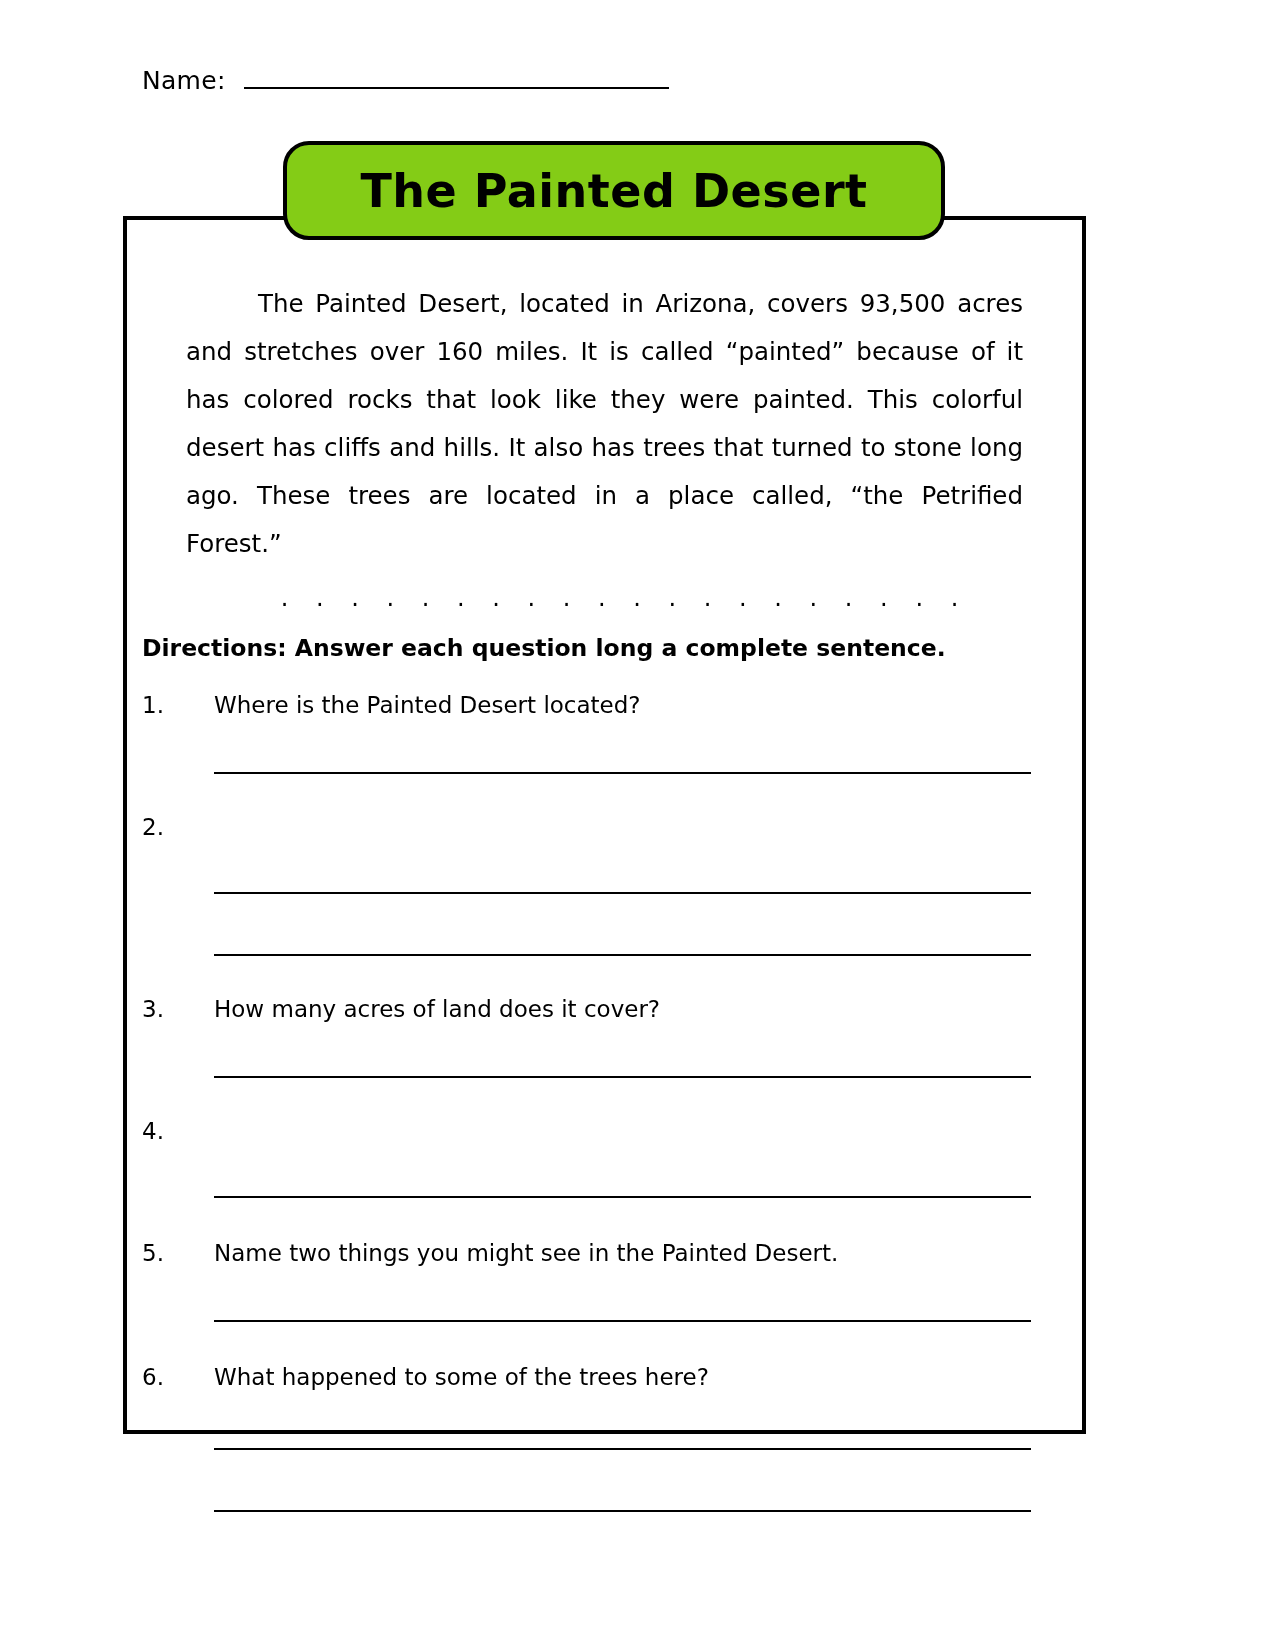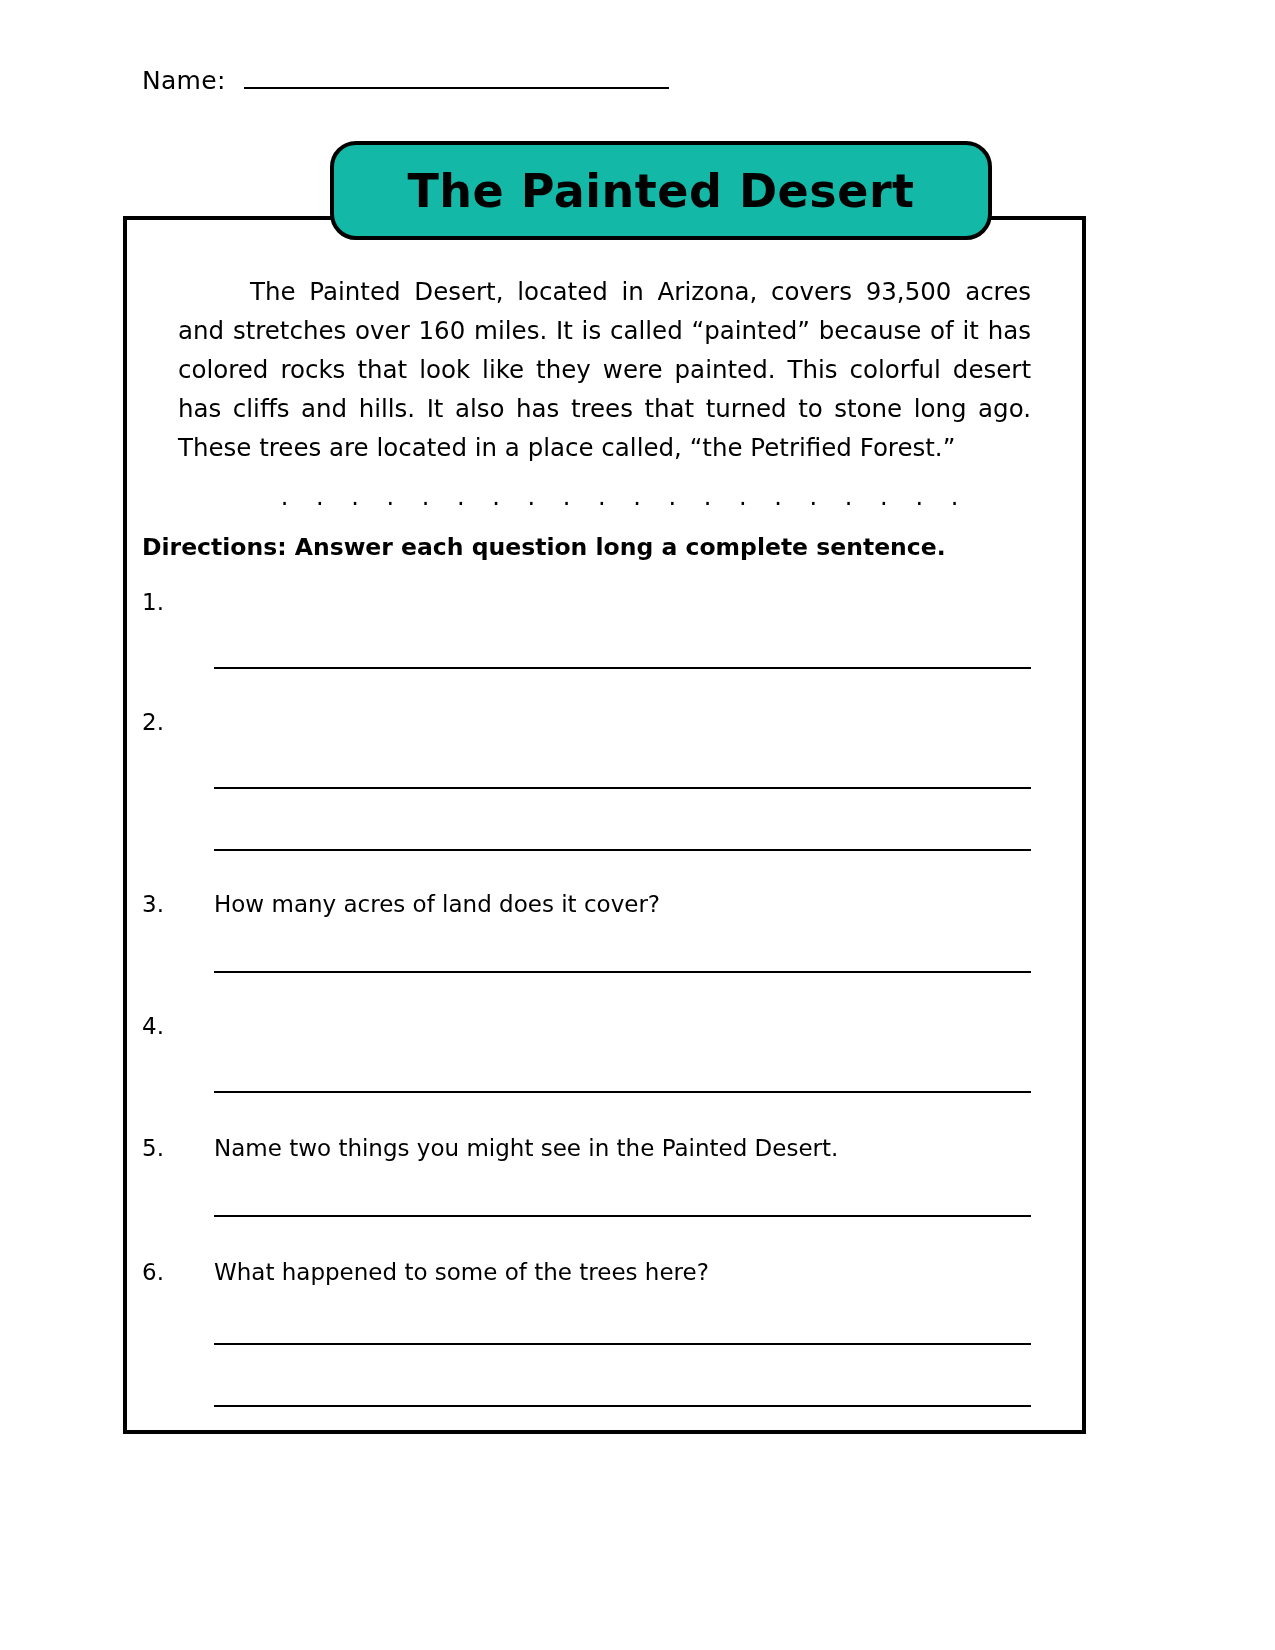--- a/index.html
+++ b/index.html
@@ -56,50 +56,49 @@
 
   
   .title-plaque {
     position: absolute;
     left: 283px;
     top: 141px;
     width: 662px;
     height: 99px;
     border: 4px solid #000;
     border-radius: 26px;
-    background: #14b8a6;
+    background: #84cc16;
     box-sizing: border-box;
     display: flex;
     align-items: center;
     justify-content: center;
     z-index: 5;
-    margin-left: 47px;
   }
   .title-text {
     font-size: 46px;
     font-weight: bold;
     letter-spacing: 0.5px;
     white-space: nowrap;
   }
 
   
   .content {
     position: absolute;
     left: 178px;
     top: 272px;
     width: 853px;
   }
 
   .passage {
     font-size: 24.5px;
-    line-height: 39px;
+    line-height: 48px;
     text-align: justify;
     text-justify: inter-word;
     text-indent: 72px;
-    margin: 0;
+    margin: 8px;
   }
 
   .dot-divider {
     text-align: center;
     font-size: 24px;
     letter-spacing: 10px;
     margin-top: 16px;
     margin-bottom: 2px;
     color: #000;
     height: 28px;
@@ -164,20 +163,21 @@
 
     <div class="dot-divider">. . . . . . . . . . . . . . . . . . . .</div>
 
     <p class="directions">Directions:  Answer each question long a complete sentence.</p>
 
     <div class="questions">
 
       <div class="q-block" style="margin-bottom:14px;">
         <div class="q-row">
           <span class="q-num">1.</span>
+          <span class="q-text">Where is the Painted Desert located?</span>
         </div>
         <div class="answer-line" style="margin-top:52px;"></div>
       </div>
 
       <div class="q-block" style="margin-bottom:14px;">
         <div class="q-row" style="margin-top:40px;">
           <span class="q-num">2.</span>
         </div>
         <div class="answer-line" style="margin-top:52px;"></div>
         <div class="answer-line" style="margin-top:60px;"></div>

